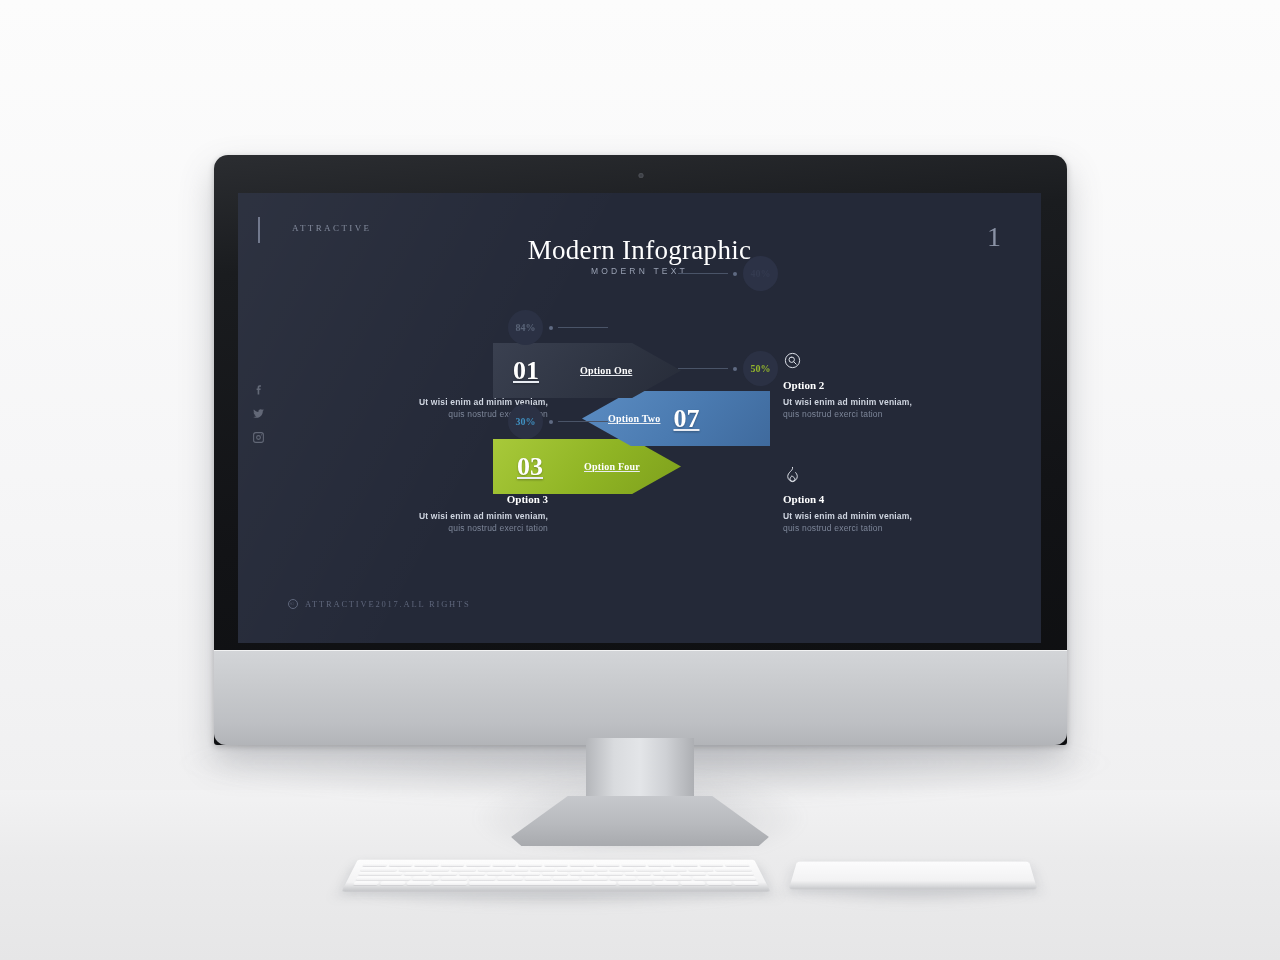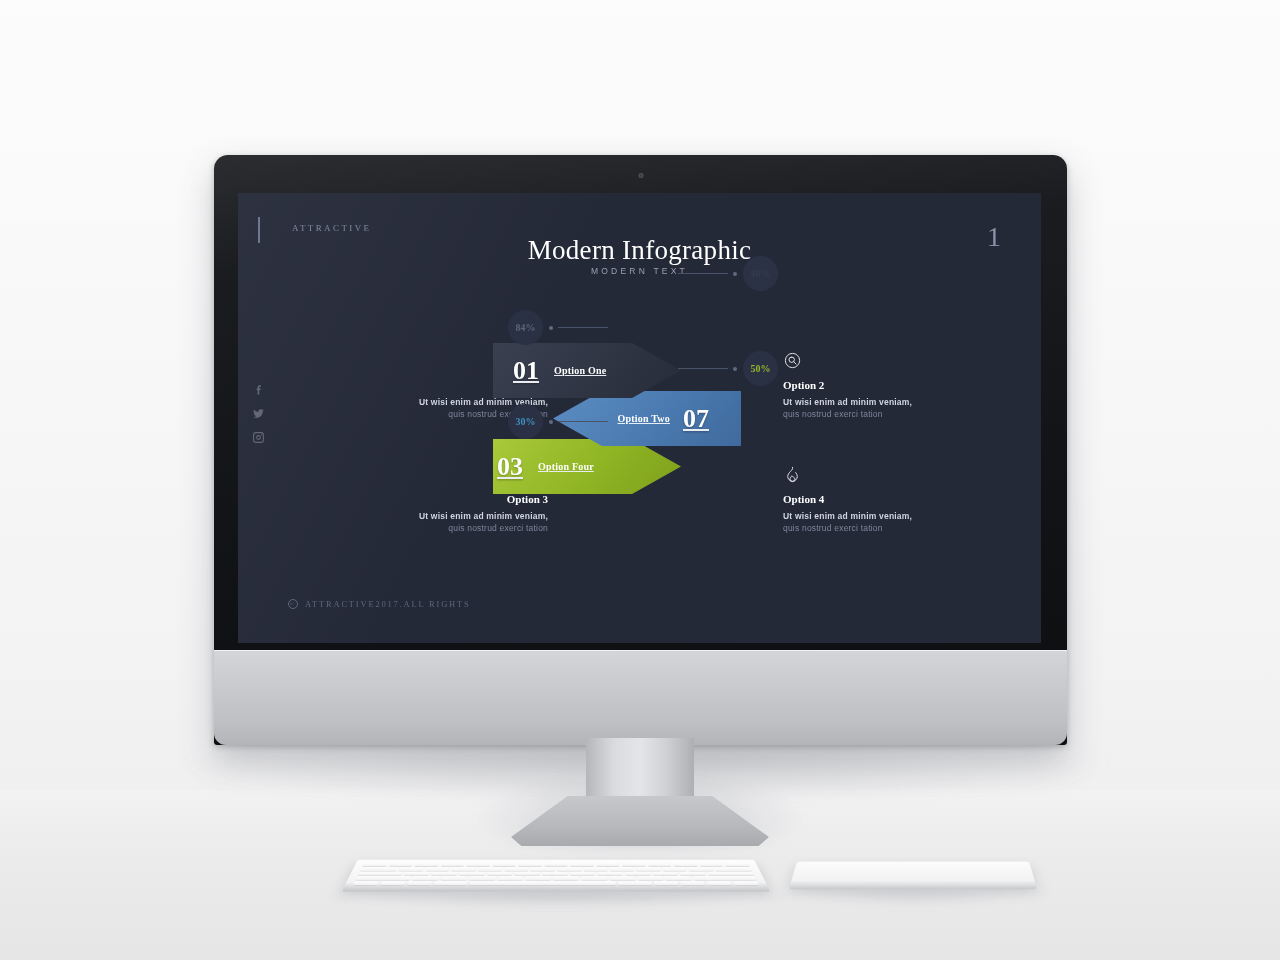--- a/index.html
+++ b/index.html
@@ -153,42 +153,42 @@
   
   #arrow-stack{ position:absolute; left:255px; top:150px; width:300px; height:225px; }
   .arrow{ position:absolute; display:flex; align-items:center;text-decoration:underline; }
   .arrow-num{
     font-family:"Liberation Serif", serif;
     font-size:26px; font-weight:700; color:#ffffff; line-height:1;
     text-shadow:0 1px 2px rgba(0,0,0,.3);
   }
   .arrow-label{
     font-family:"Liberation Serif", serif;
-    font-size:10px; font-weight:700; color:#ffffff; letter-spacing:.2px;
+    font-size:10px; font-weight:700; color:#ffffff; letter-spacing:.2px;margin-left:26px;
   }
 
   #arrow-1{
     left:0px; top:0px; width:188px; height:55px;
     background:linear-gradient(130deg,#3a4050 0%, #2f3543 55%, #272c39 100%);
     clip-path:polygon(0 0, 74% 0, 100% 50%, 74% 100%, 0 100%);
     padding-left:20px; gap:15px; z-index:4;
     box-shadow:0 3px 10px rgba(0,0,0,.3);
   }
   #arrow-2{
-    left:60px; top:48px; width:188px; height:55px;
+    left:89px; top:48px; width:188px; height:55px;
     background:linear-gradient(130deg,#5b8cc2 0%, #4a7ab0 55%, #3f6a9d 100%);
     clip-path:polygon(26% 0, 100% 0, 100% 100%, 26% 100%, 0 50%);
-    justify-content:flex-end; padding-right:32px; gap:13px; z-index:3;
+    justify-content:flex-start; padding-right:32px; gap:13px; z-index:3;
     box-shadow:0 3px 10px rgba(0,0,0,.3);
   }
   #arrow-3{
     left:0px; top:96px; width:188px; height:55px;
     background:linear-gradient(130deg,#a8c93a 0%, #8fb424 55%, #7ea01c 100%);
     clip-path:polygon(0 0, 74% 0, 100% 50%, 74% 100%, 0 100%);
-    padding-left:4px; gap:15px; z-index:2;
+    padding-left:24px; gap:15px; z-index:2;
     box-shadow:0 3px 10px rgba(0,0,0,.3);
     align-items:center;
   }
   #arrow-4{
     left:78px; top:144px; width:188px; height:55px;
     background:linear-gradient(130deg,#2cb6e8 0%, #17a4da 55%, #0f93c6 100%);
     clip-path:polygon(26% 0, 100% 0, 100% 100%, 26% 100%, 0 50%);
     justify-content:flex-end; padding-right:16px; gap:13px; z-index:1;
     box-shadow:0 3px 10px rgba(0,0,0,.3);
   }

